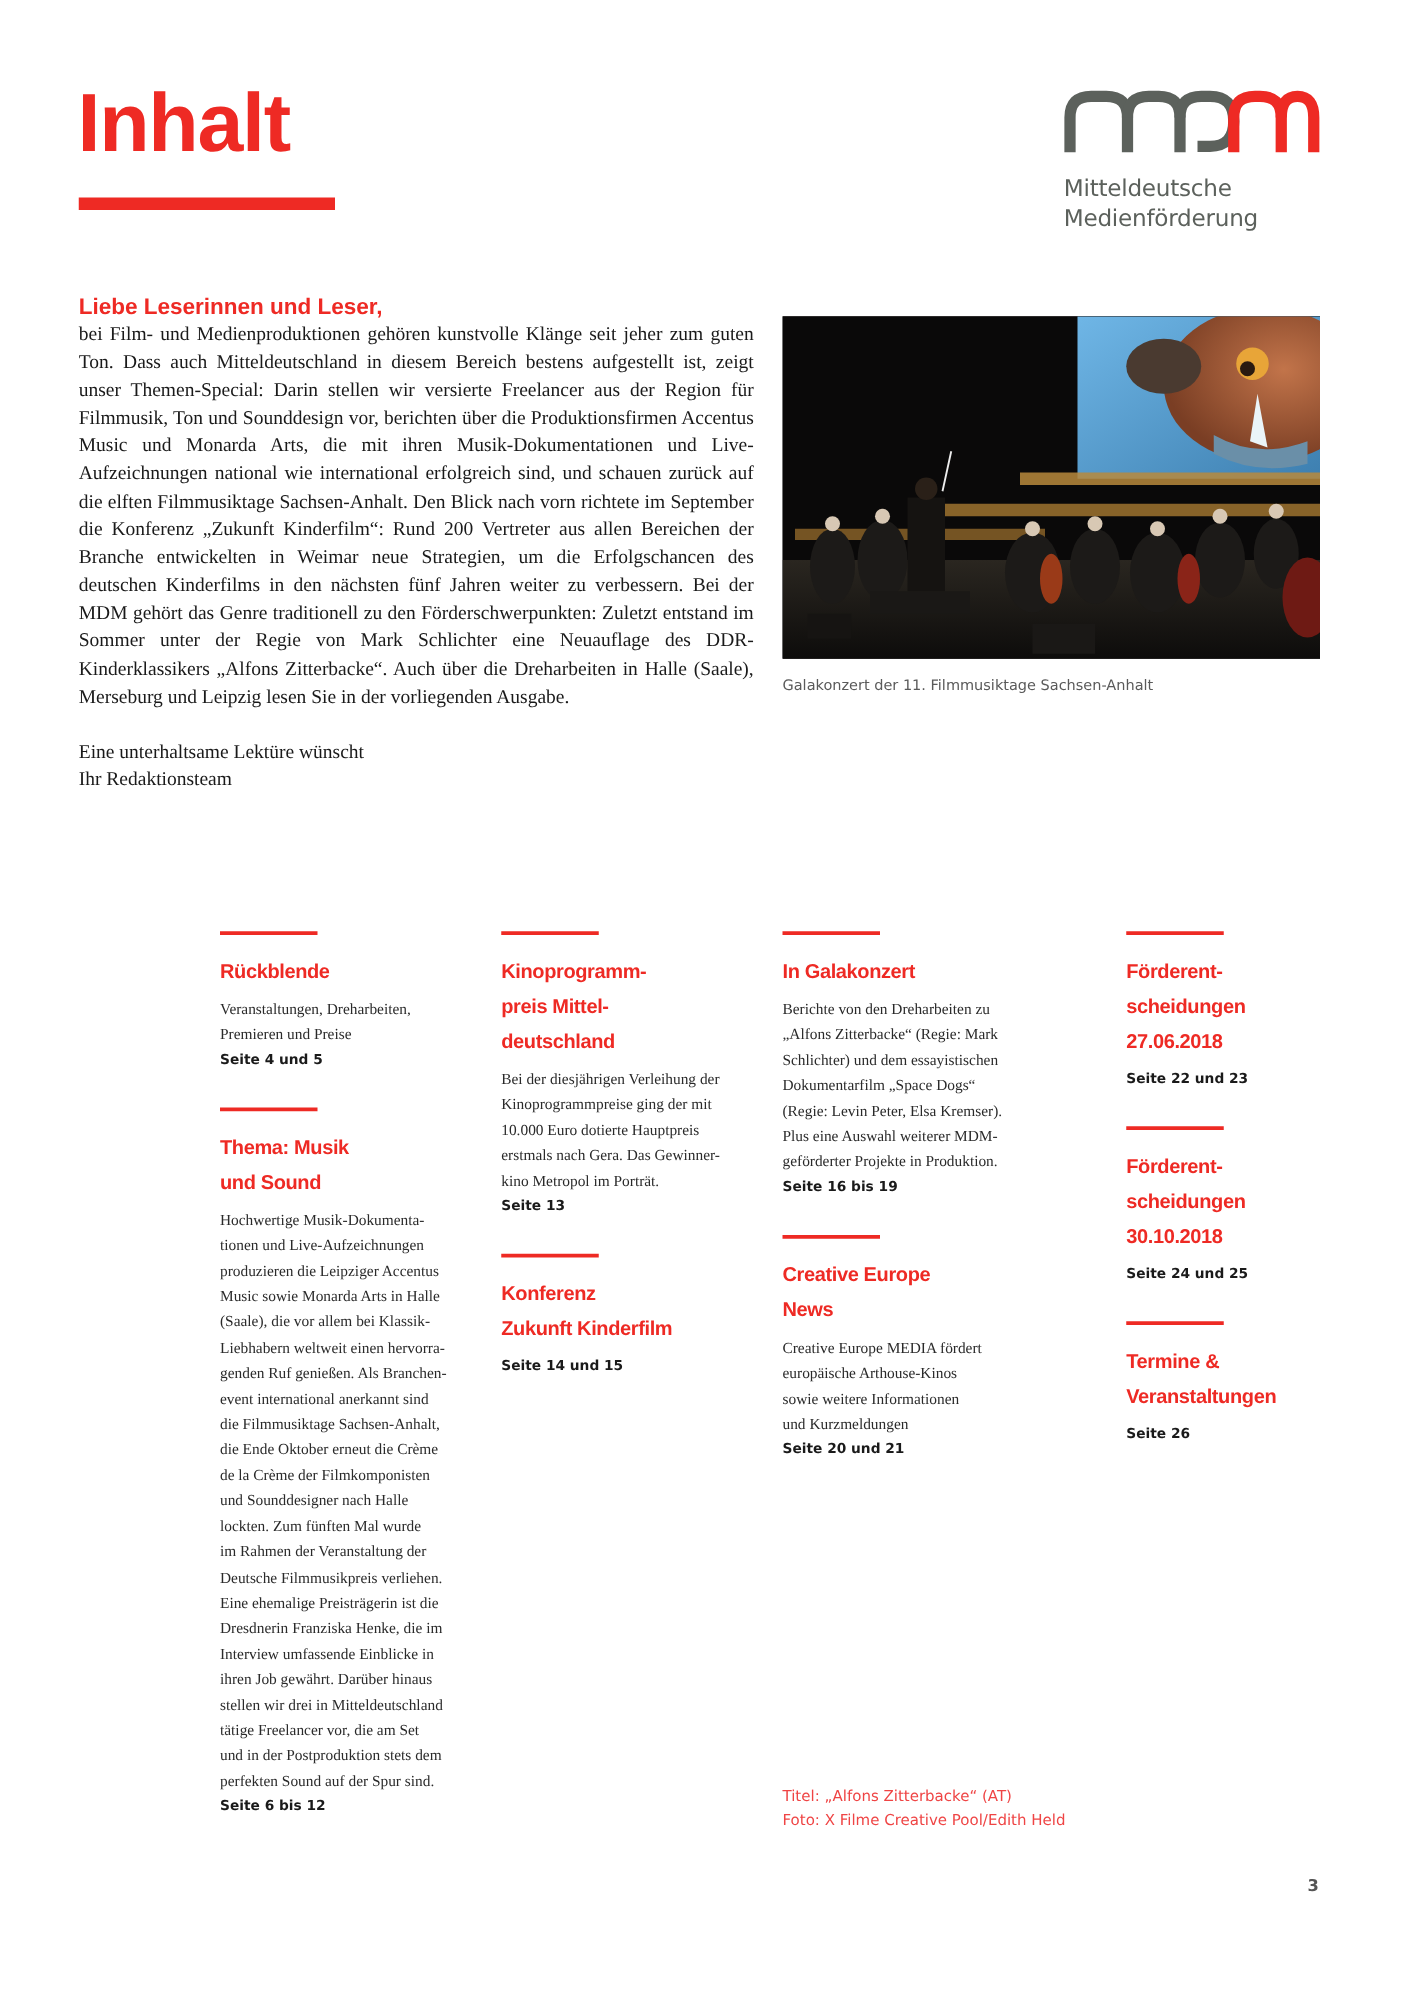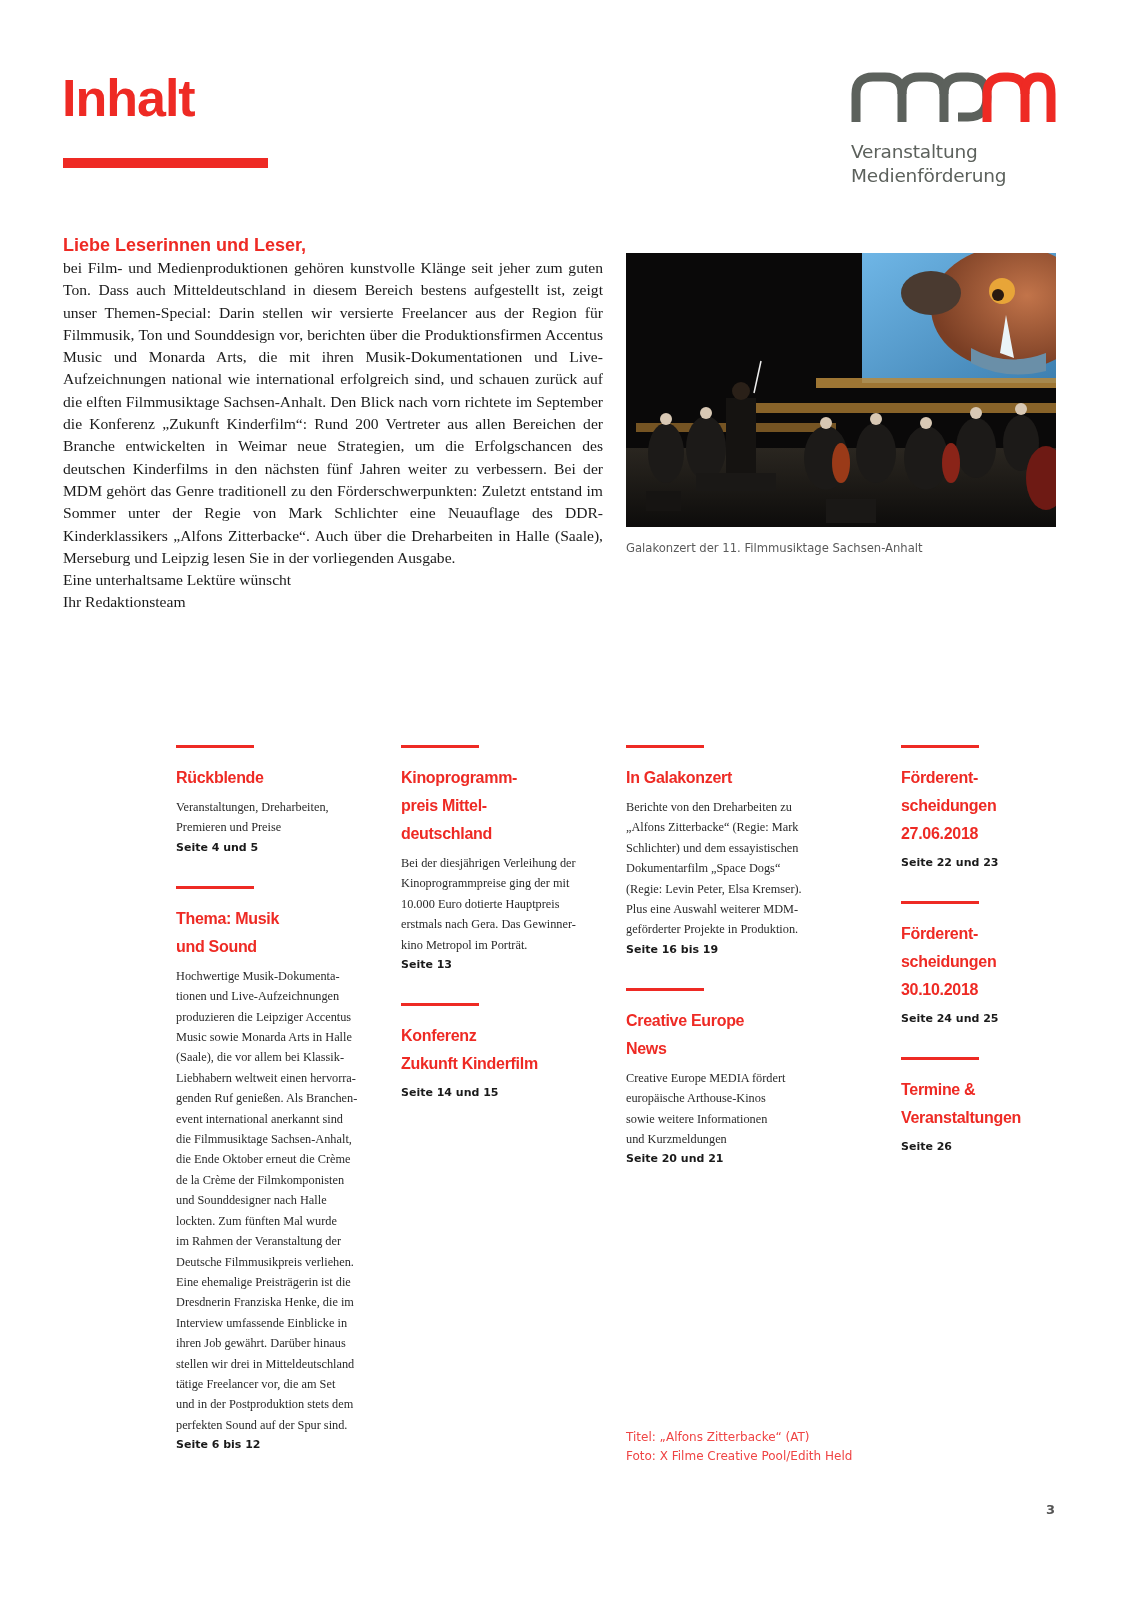--- a/index.html
+++ b/index.html
@@ -1,21 +1,21 @@
 <!DOCTYPE html>
 <html><head>
 <meta charset="utf-8">
 <style>
   html, body { margin: 0; padding: 0; background: #ffffff; }
   body { width: 1132px; height: 1600px; position: relative; overflow: hidden; }
 
   #page-title {
     position: absolute; left: 62px; top: 58px;
     font-family: "Liberation Sans", sans-serif; font-weight: bold;
-    font-size: 52px; line-height: 80px; color: #ee2a24; letter-spacing: -1px;
+    font-size: 66px; line-height: 80px; color: #ee2a24; letter-spacing: -1px;
     margin: 0;
   }
   #title-rule { position: absolute; left: 63px; top: 158px; width: 205px; height: 10px; background: #ee2a24; }
 
   #logo { position: absolute; left: 850px; top: 72px; width: 210px; }
   #logo svg { display: block; }
   .logo-text {
     font-family: "DejaVu Sans", sans-serif; font-size: 18.5px; line-height: 24px;
     color: #5c615c; margin-left: 1px; letter-spacing: -0.2px;
   }
@@ -23,21 +23,21 @@
 
   #intro { position: absolute; left: 63px; top: 233px; width: 540px; }
   #intro-heading {
     font-family: "Liberation Sans", sans-serif; font-weight: bold;
     font-size: 18px; line-height: 24px; color: #ee2a24; margin: 0;
   }
   #intro-body, .closing {
     font-family: "Liberation Serif", serif; font-size: 15.6px; line-height: 22.3px;
     color: #1a1a1a; margin: 0; text-align: justify; hyphens: manual;
   }
-  #intro-closing { }
+  #intro-closing { margin-top: 22px; }
   .closing { text-align: left; }
 
   #photo { position: absolute; left: 626px; top: 253px; width: 430px; height: 274px; overflow: hidden; background: #0b0a0a; }
   #photo-caption {
     position: absolute; left: 626px; top: 541px;
     font-family: "DejaVu Sans", sans-serif; font-size: 11.6px; color: #5a5a5a;
   }
 
   .toc-col { position: absolute; top: 745px; width: 220px; }
   #col-1 { left: 176px; }
@@ -81,21 +81,21 @@
 
       <path d="M6,50 L6,22 Q6,5 23,5 L35,5 Q52,5 52,22 L52,50" stroke="#5c615c"></path>
       <path d="M52,22 Q52,5 69,5 L77,5 Q94,5 94,22 L94,50" stroke="#5c615c"></path>
 
       <path d="M94,22 Q94,5 111,5 L118,5 Q137,5 137,25 Q137,45 118,45 L108,45" stroke="#5c615c"></path>
 
       <path d="M137,50 L137,22 Q137,5 154,5 L158,5 Q175,5 175,22 L175,50" stroke="#ee2a24"></path>
       <path d="M175,22 Q175,5 188,5 Q201,5 201,22 L201,50" stroke="#ee2a24"></path>
     </g>
   </svg>
-  <div id="logo-line1" class="logo-text">Veranstaltung</div>
+  <div id="logo-line1" class="logo-text">Mitteldeutsche</div>
   <div class="logo-text">Medienförderung</div>
 </div>
 
 <div id="intro">
   <h2 id="intro-heading">Liebe Leserinnen und Leser,</h2>
   <p id="intro-body">bei Film- und Medienproduktionen gehören kunstvolle Klänge seit jeher zum guten Ton. Dass auch Mitteldeutschland in diesem Bereich bestens aufgestellt ist, zeigt unser Themen-Special: Darin stellen wir versierte Freelancer aus der Region für Filmmusik, Ton und Sounddesign vor, berichten über die Produktionsfirmen Accentus Music und Monarda Arts, die mit ihren Musik-Dokumentationen und Live-Aufzeichnungen national wie international erfolgreich sind, und schauen zurück auf die elften Filmmusiktage Sachsen-Anhalt. Den Blick nach vorn richtete im September die Konferenz „Zukunft Kinderfilm“: Rund 200 Vertreter aus allen Bereichen der Branche entwickelten in Weimar neue Strategien, um die Erfolgschancen des deutschen Kinderfilms in den nächsten fünf Jahren weiter zu verbessern. Bei der MDM gehört das Genre traditionell zu den Förderschwerpunkten: Zuletzt entstand im Sommer unter der Regie von Mark Schlichter eine Neuauflage des DDR-Kinderklassikers „Alfons Zitterbacke“. Auch über die Dreharbeiten in Halle (Saale), Merseburg und Leipzig lesen Sie in der vorliegenden Ausgabe.</p>
   <p id="intro-closing" class="closing">Eine unterhaltsame Lektüre wünscht</p>
   <p class="closing">Ihr Redaktionsteam</p>
 </div>
 

